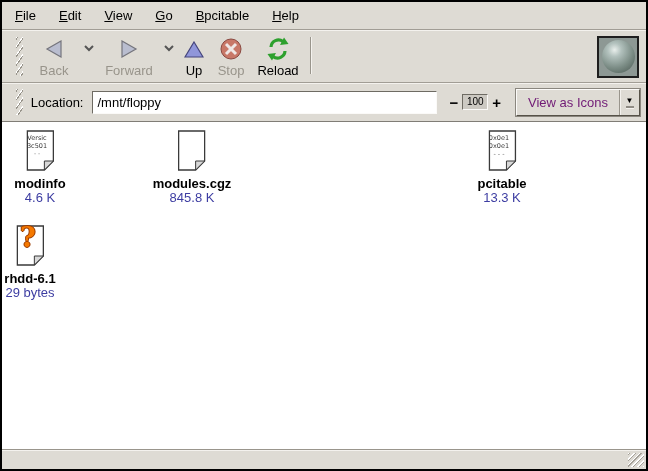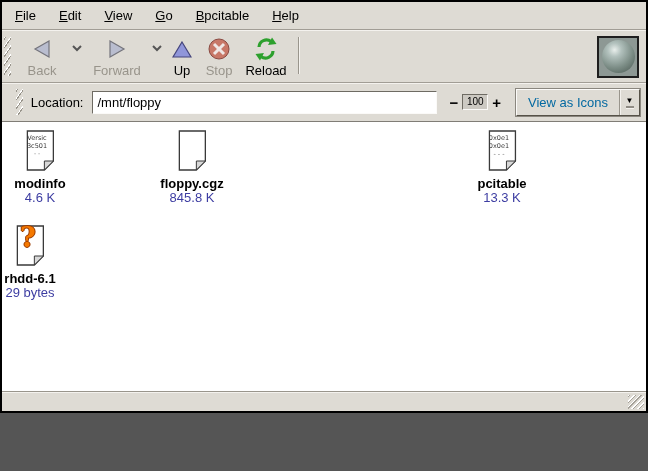--- a/index.html
+++ b/index.html
@@ -1,20 +1,20 @@
 <!DOCTYPE html>
 <html><head>
 <meta charset="utf-8">
 <style>
   * { box-sizing: border-box; margin: 0; padding: 0; }
   html,body { width: 648px; height: 471px; }
   body { font-family: "Liberation Sans", "DejaVu Sans", sans-serif; background:#555; }
 
   .window {
-    width: 648px; height: 413px;
+    width: 648px; height: 471px;
     background: #dedbd4;
     border: 2px solid #000;
     position: relative;
     overflow: hidden;
     display: flex; flex-direction: column;
   }
 
   
   .menubar {
     height: 28px;
@@ -28,21 +28,21 @@
     padding: 3px 7px; margin-right: 9px;
     cursor: default; white-space: nowrap;
   }
   .menuitem .mn { text-decoration: underline; }
 
   
   .toolbar {
     height: 53px;
     display: flex; align-items: stretch;
     border-bottom: 1px solid #a19d95;
-    padding: 3px 4px 2px 0;
+    padding: 3px 4px 2px 12px;
     position: relative;
   }
   .grip {
     width: 7px; margin: 4px 5px 4px 2px;
     background: repeating-linear-gradient(125deg, #ffffff 0px, #ffffff 1px, #99958c 1px, #99958c 2px, rgba(0,0,0,0) 2px, rgba(0,0,0,0) 5px);
   }
   .tbtn {
     display: flex; flex-direction: column;
     align-items: center; justify-content: flex-end;
     padding-bottom: 2px;
@@ -99,21 +99,21 @@
   }
   .viewbtn {
     margin-left: 11px;
     height: 27px; display: flex; align-items: stretch;
     background: #dedbd4;
     border: 1px solid; border-color: #fbfaf8 #565248 #565248 #fbfaf8;
     box-shadow: 0 0 0 1px #8a867e;
     cursor: default;
   }
   .viewbtn-label {
-    font-size: 13px; padding: 0 11px; display: flex; align-items: center; color: #0369a1;
+    font-size: 13px; padding: 0 11px; display: flex; align-items: center; color: #701a75;
     white-space: nowrap;
   }
   .viewbtn-arrow {
     width: 20px; display: flex; flex-direction: column; align-items: center; justify-content: center;
     border-left: 1px solid #99958c;
     box-shadow: inset 1px 0 0 #f4f2ee;
   }
   .viewbtn-arrow .tri { font-size: 8px; line-height: 7px; color: #000; }
   .viewbtn-arrow .dash { width: 8px; height: 2px; background: #8f8b84; margin-top: 2px; box-shadow: 0 1px 0 #f4f2ee; }
 
@@ -273,21 +273,21 @@
       <div class="fsize">4.6 K</div>
     </div>
 
     <div class="file-item" style="left:190px; top:8px;">
       <div class="ficon">
         <svg width="34" height="42">
           <path d="M4 1 H30 V31 L21 40 H4 Z" fill="#ffffff" stroke="#3a3a3a" stroke-width="1.3"></path>
           <path d="M30 31 L21 40 L21 31 Z" fill="#d8d8d8" stroke="#3a3a3a" stroke-width="1"></path>
         </svg>
       </div>
-      <div class="fname">floppy.cgz</div>
+      <div class="fname">modules.cgz</div>
       <div class="fsize">845.8 K</div>
     </div>
 
 
     <div class="file-item" style="left:500px; top:8px;">
       <div class="ficon">
         <svg width="34" height="42">
           <path d="M4 1 H30 V31 L21 40 H4 Z" fill="#ffffff" stroke="#3a3a3a" stroke-width="1.3"></path>
           <path d="M30 31 L21 40 L21 31 Z" fill="#d8d8d8" stroke="#3a3a3a" stroke-width="1"></path>
         </svg>

